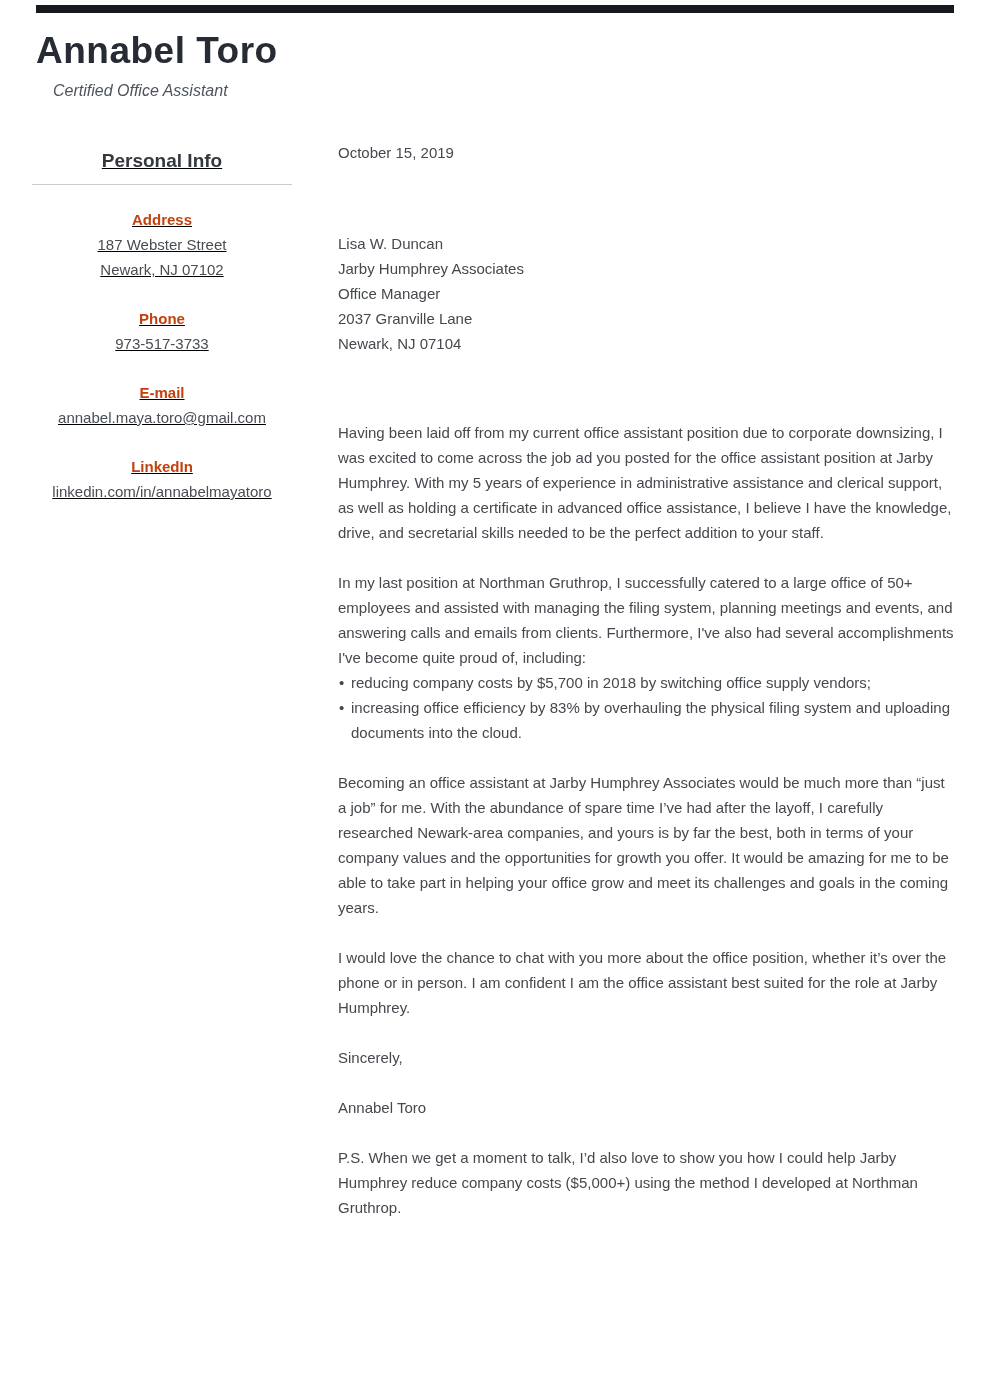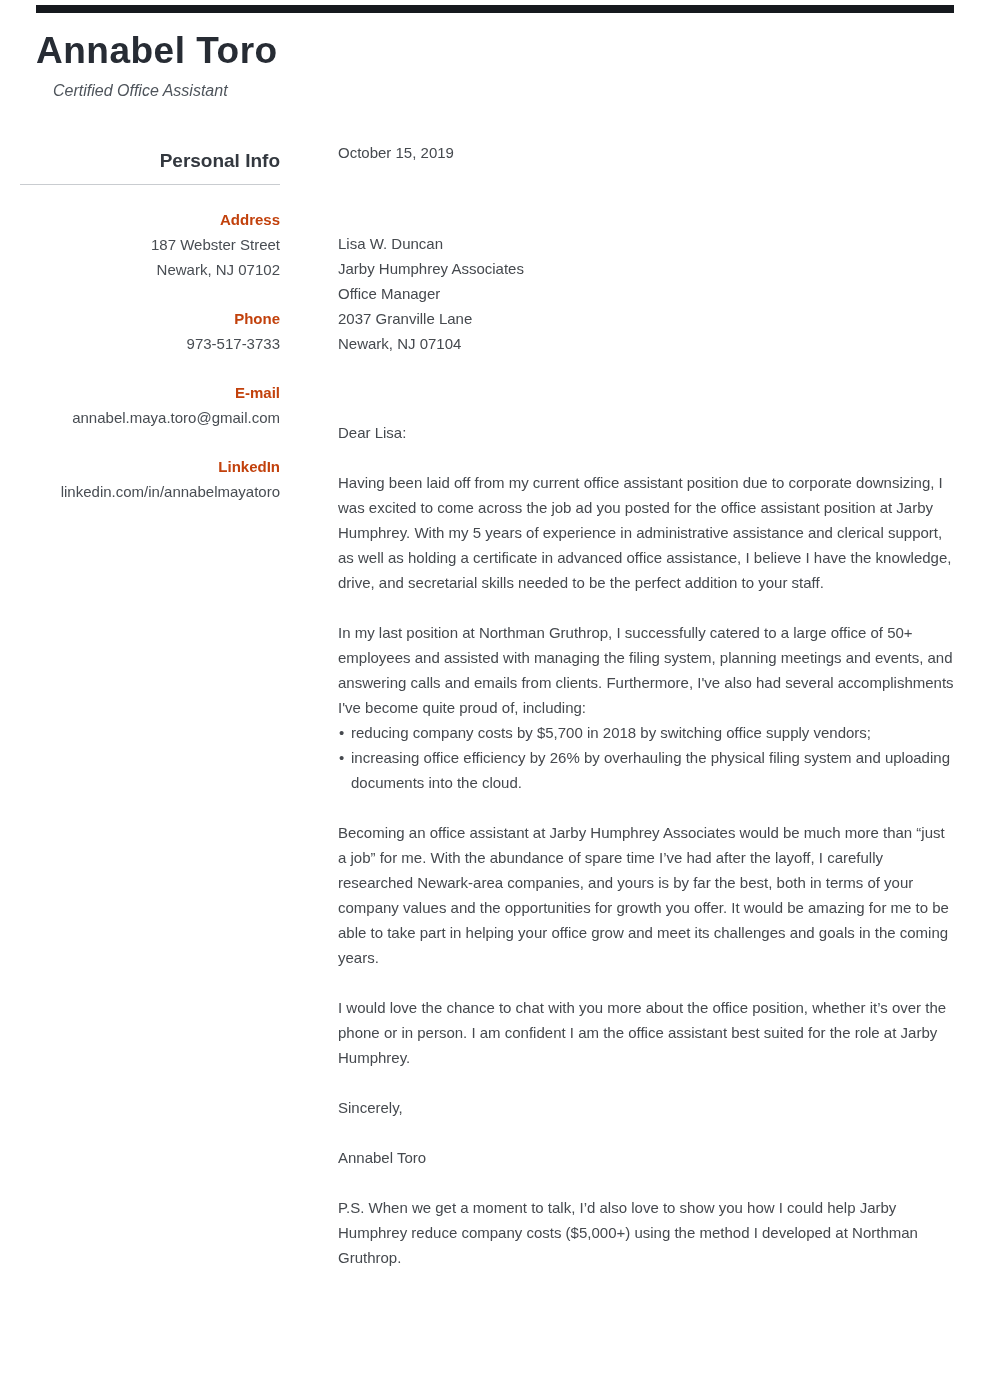--- a/index.html
+++ b/index.html
@@ -33,23 +33,24 @@
     font-size: 16px;
     font-style: italic;
     color: #4e545b;
     margin: 8px 0 0 17px;
     line-height: 1.2;
   }
 
   
   .sidebar {
     position: absolute;
-    left: 20px; top: 150px;
+    left: 32px; top: 150px;
     width: 260px;
-    text-align: right;
+    text-align: center;
+    text-decoration: underline;
   }
   .sidebar-heading {
     font-size: 19px;
     font-weight: bold;
     color: #33383f;
     padding-bottom: 12px;
     border-bottom: 1px solid #c9ccd0;
     margin: 0;
   }
   .info-group { margin-top: 24px; }
@@ -136,28 +137,27 @@
   <div class="date">October 15, 2019</div>
 
   <div class="recipient">
     <div>Lisa W. Duncan</div>
     <div>Jarby Humphrey Associates</div>
     <div>Office Manager</div>
     <div>2037 Granville Lane</div>
     <div>Newark, NJ 07104</div>
   </div>
 
-  <p class="salutation">Dear Lisa:</p>
 
   <p>Having been laid off from my current office assistant position due to corporate downsizing, I was excited to come across the job ad you posted for the office assistant position at Jarby Humphrey. With my 5 years of experience in administrative assistance and clerical support, as well as holding a certificate in advanced office assistance, I believe I have the knowledge, drive, and secretarial skills needed to be the perfect addition to your staff.</p>
 
   <p class="tight">In my last position at Northman Gruthrop, I successfully catered to a large office of 50+ employees and assisted with managing the filing system, planning meetings and events, and answering calls and emails from clients. Furthermore, I've also had several accomplishments I've become quite proud of, including:</p>
   <ul class="accomplishments">
     <li>reducing company costs by $5,700 in 2018 by switching office supply vendors;</li>
-    <li>increasing office efficiency by 26% by overhauling the physical filing system and uploading documents into the cloud.</li>
+    <li>increasing office efficiency by 83% by overhauling the physical filing system and uploading documents into the cloud.</li>
   </ul>
 
   <p>Becoming an office assistant at Jarby Humphrey Associates would be much more than “just a job” for me. With the abundance of spare time I’ve had after the layoff, I carefully researched Newark-area companies, and yours is by far the best, both in terms of your company values and the opportunities for growth you offer. It would be amazing for me to be able to take part in helping your office grow and meet its challenges and goals in the coming years.</p>
 
   <p>I would love the chance to chat with you more about the office position, whether it’s over the phone or in person. I am confident I am the office assistant best suited for the role at Jarby Humphrey.</p>
 
   <p class="closing">Sincerely,</p>
 
   <p class="signature">Annabel Toro</p>
 

